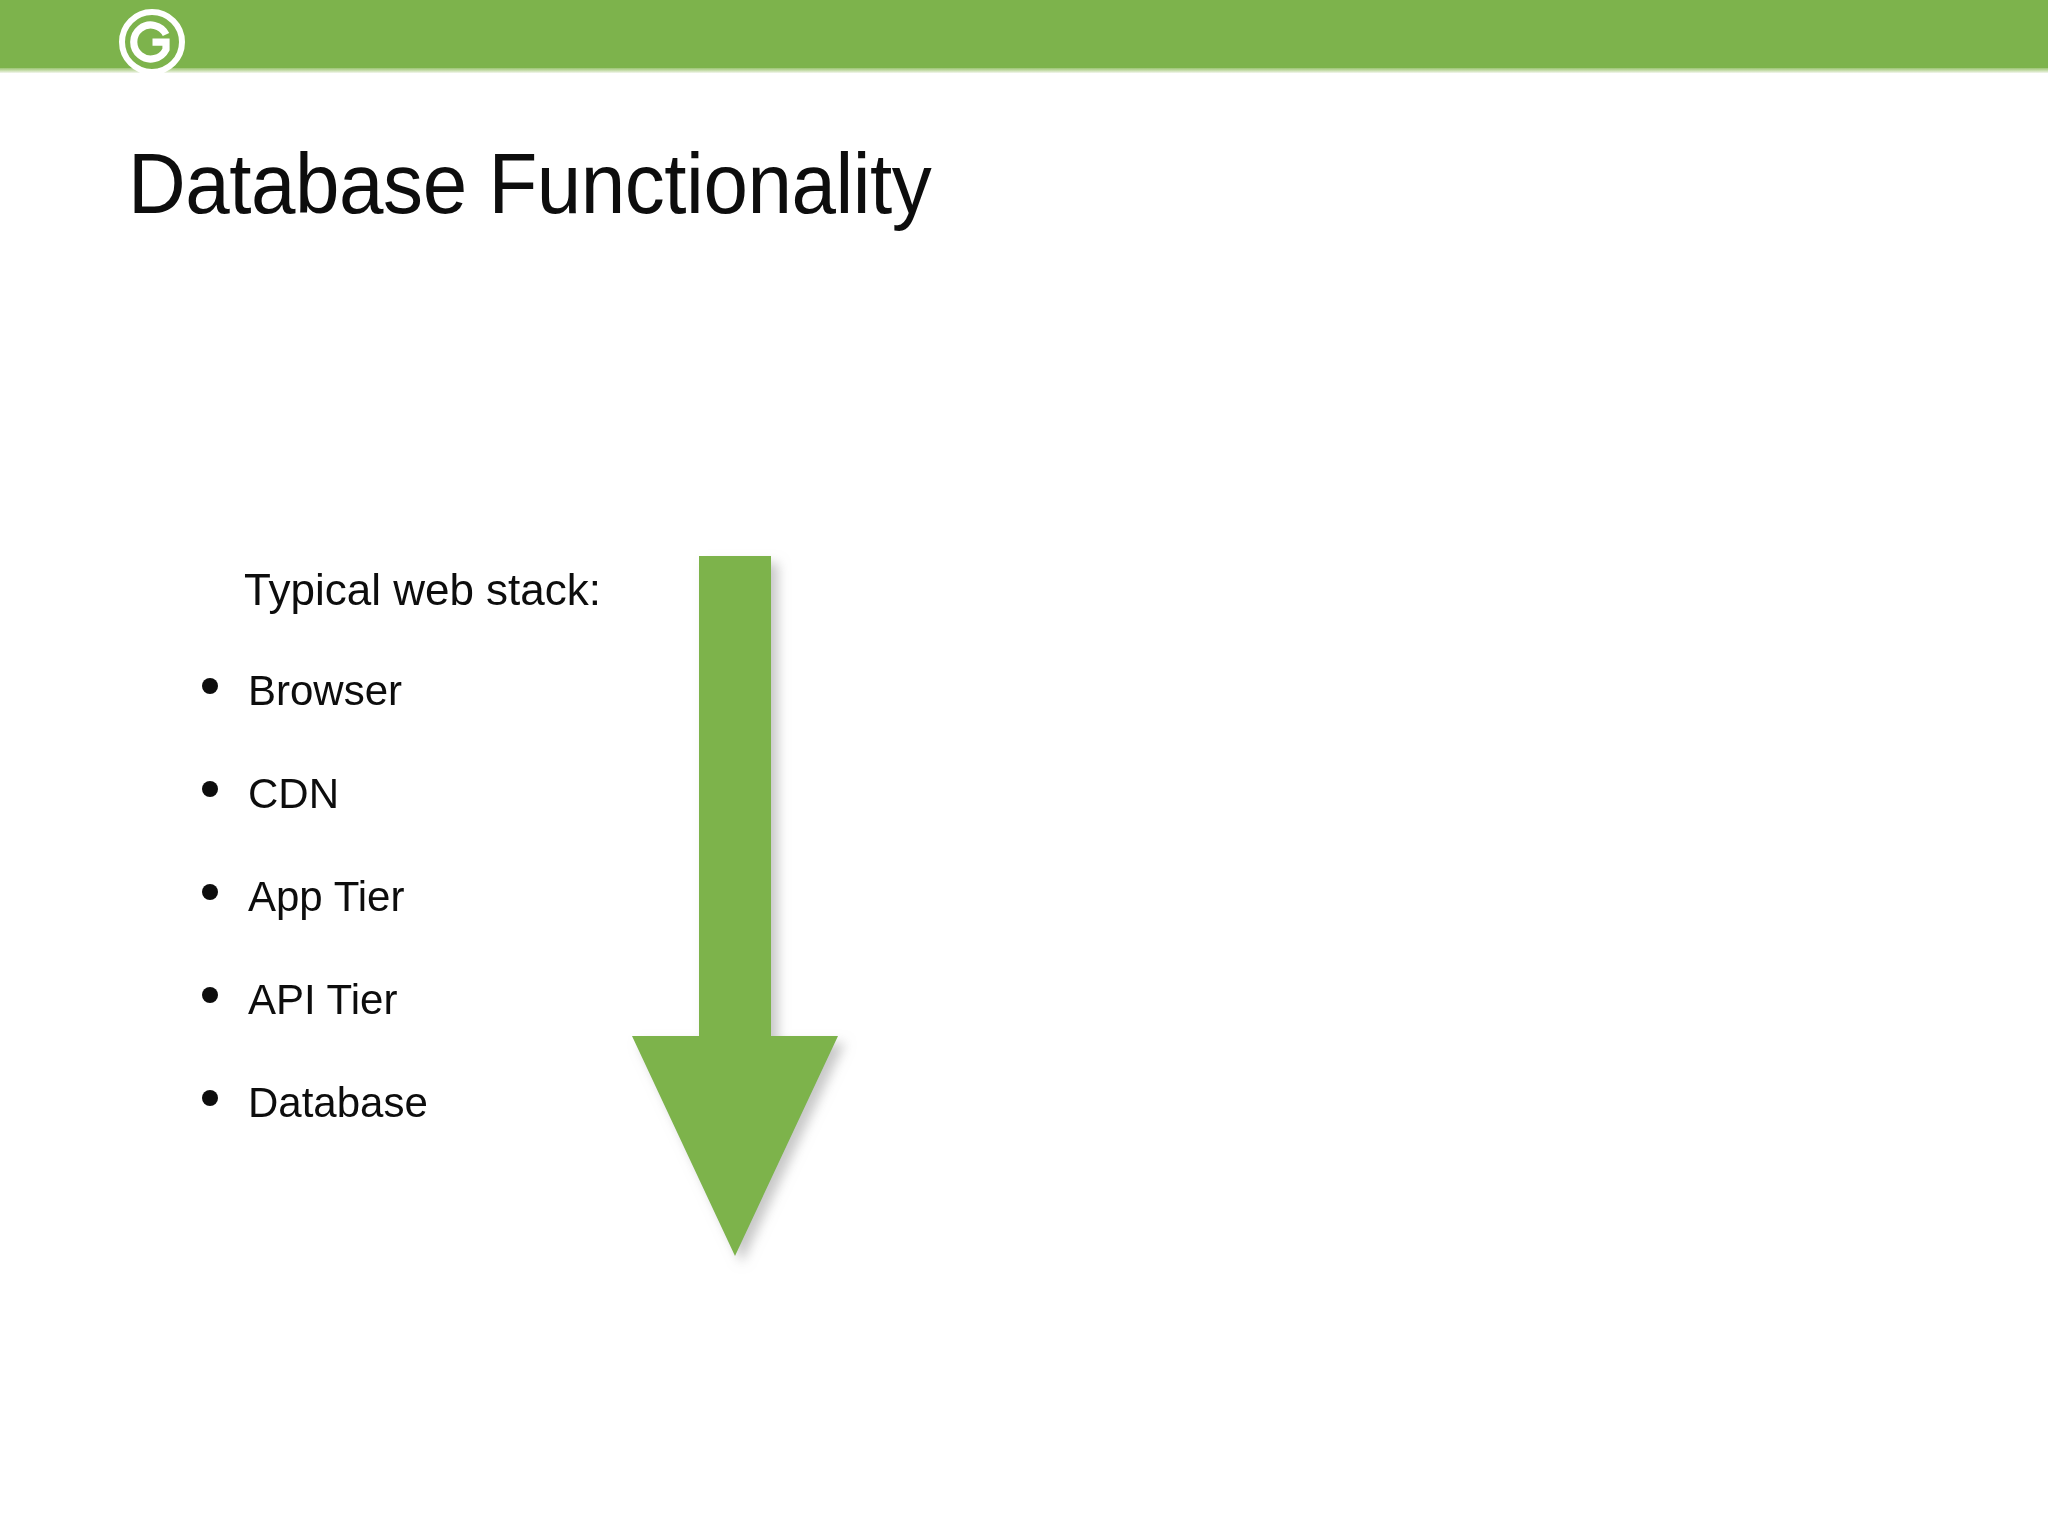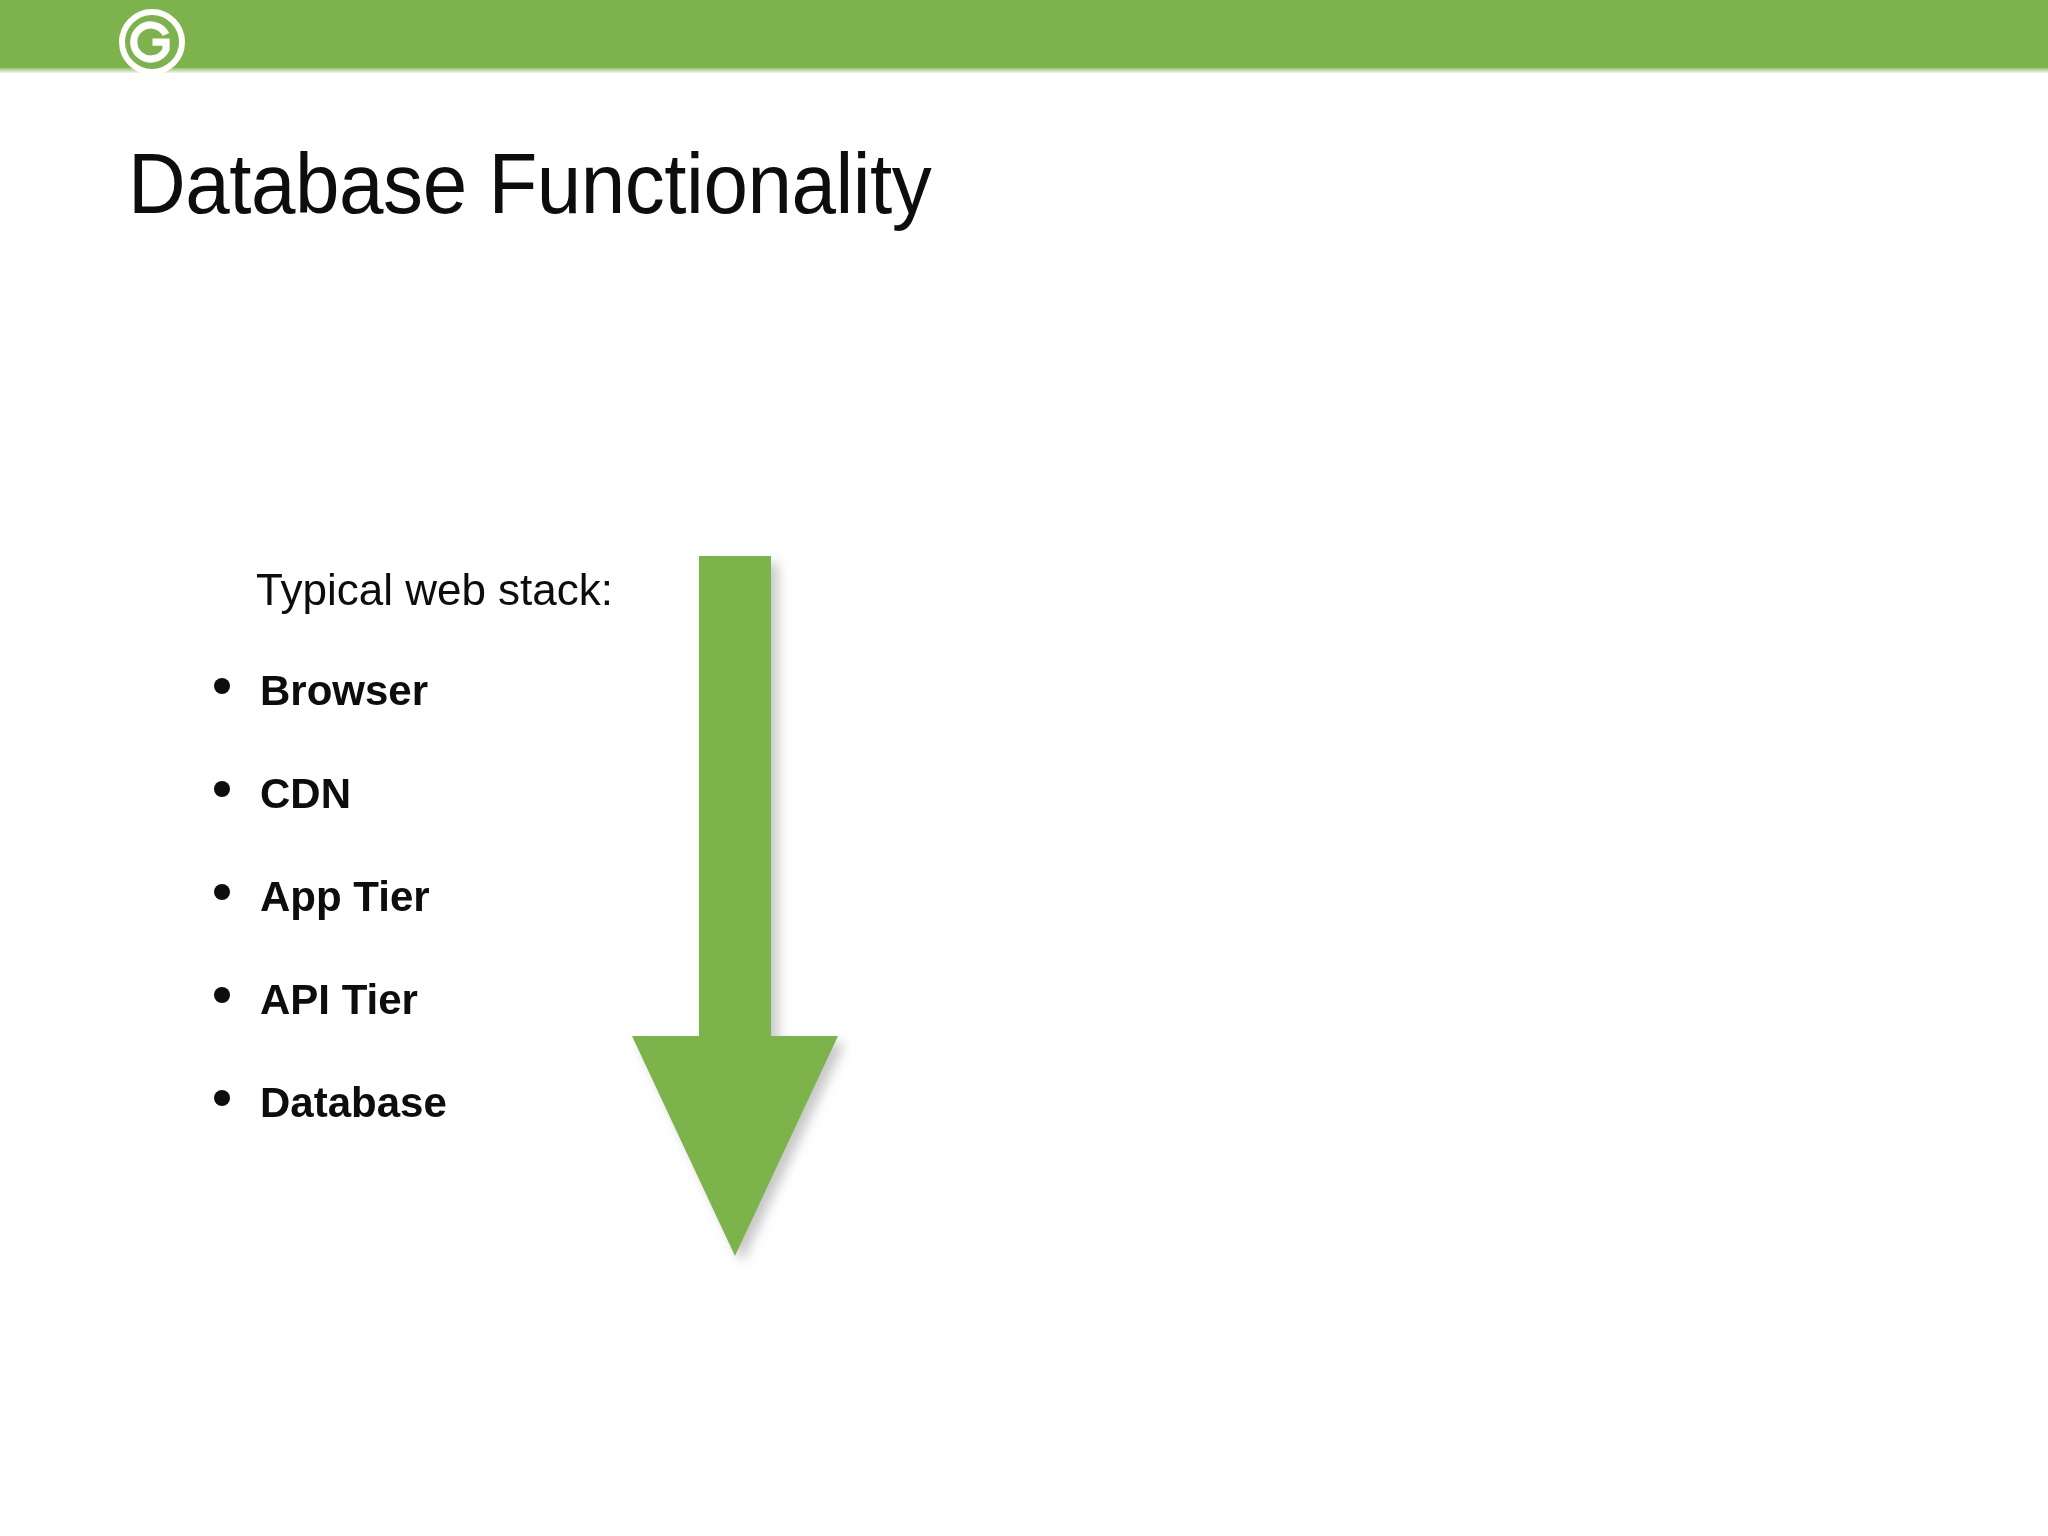--- a/index.html
+++ b/index.html
@@ -71,21 +71,20 @@
     transform: scaleX(0.93);
     transform-origin: left top;
   }
 
   
   .body-block {
     position: absolute;
     left: 140px;
     top: 568px;
     width: 560px;
-    margin-left: 12px;
   }
   .lead-line {
     font-size: 44px;
     line-height: 1.0;
     color: #0d0d0d;
     margin: 0 0 58px 5px;
     white-space: nowrap;
   }
 
   .bullet-list {
@@ -107,21 +106,21 @@
     flex: 0 0 auto;
     width: 16px;
     height: 16px;
     border-radius: 50%;
     background: #0d0d0d;
     margin-right: 30px;
     position: relative;
     top: -11px;
     margin-left: 62px;
   }
-  .bullet-label { flex: 0 0 auto; font-weight: bold; }
+  .bullet-label { flex: 0 0 auto; }
 
   
   .down-arrow {
     position: absolute;
     left: 620px;
     top: 556px;
     width: 230px;
     height: 710px;
   }
   .down-arrow svg {

